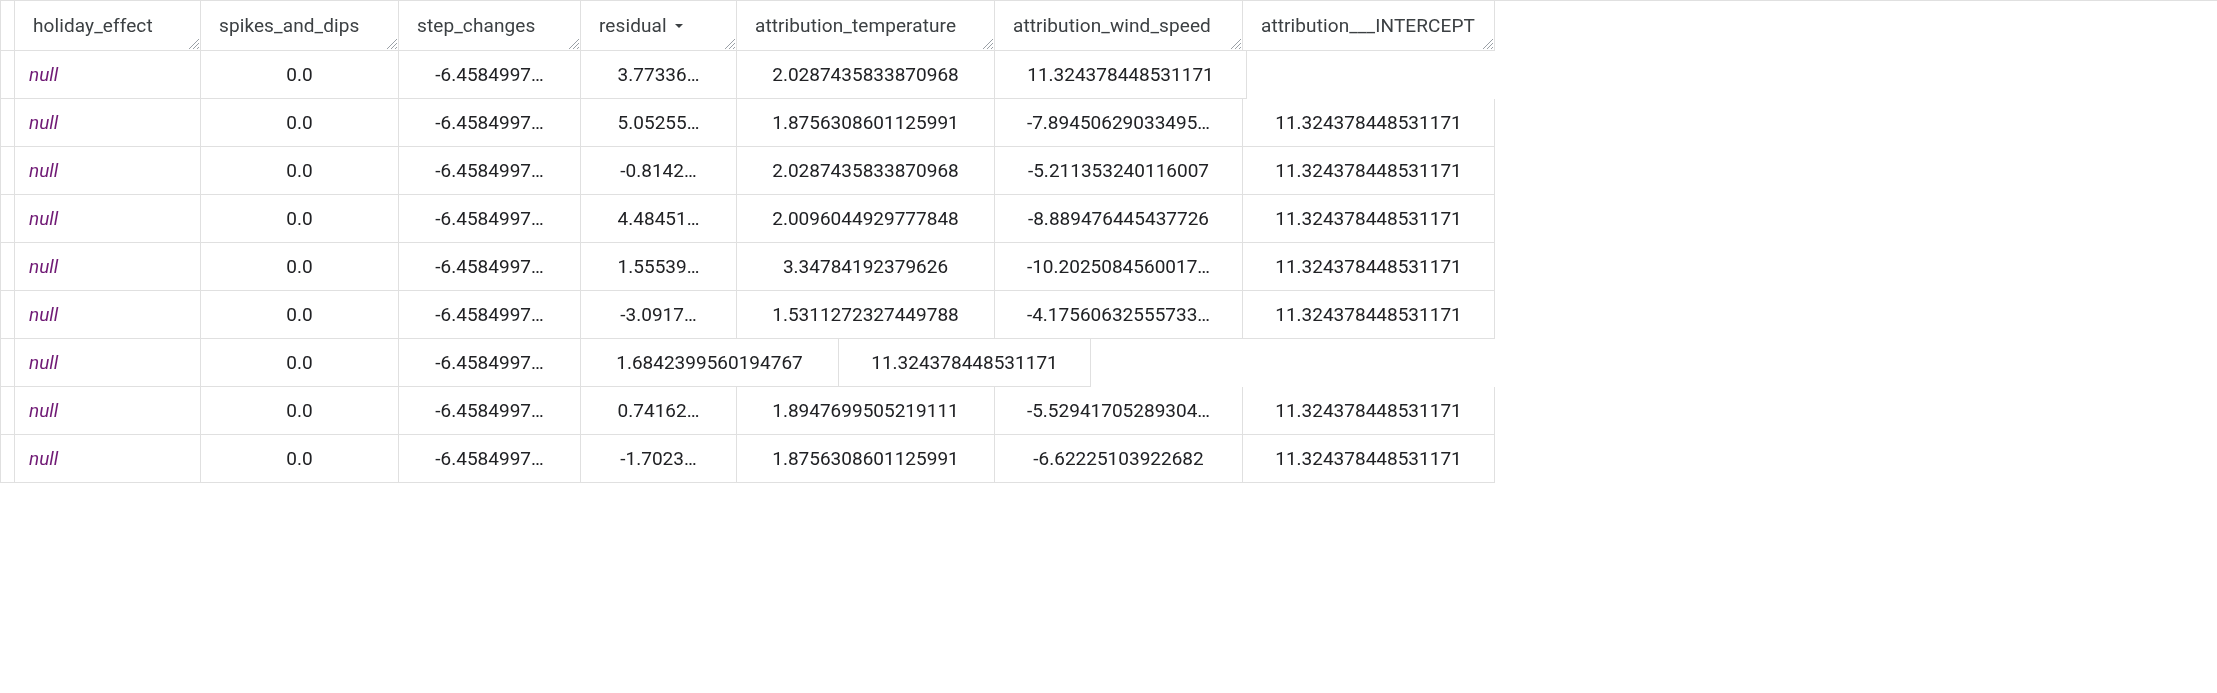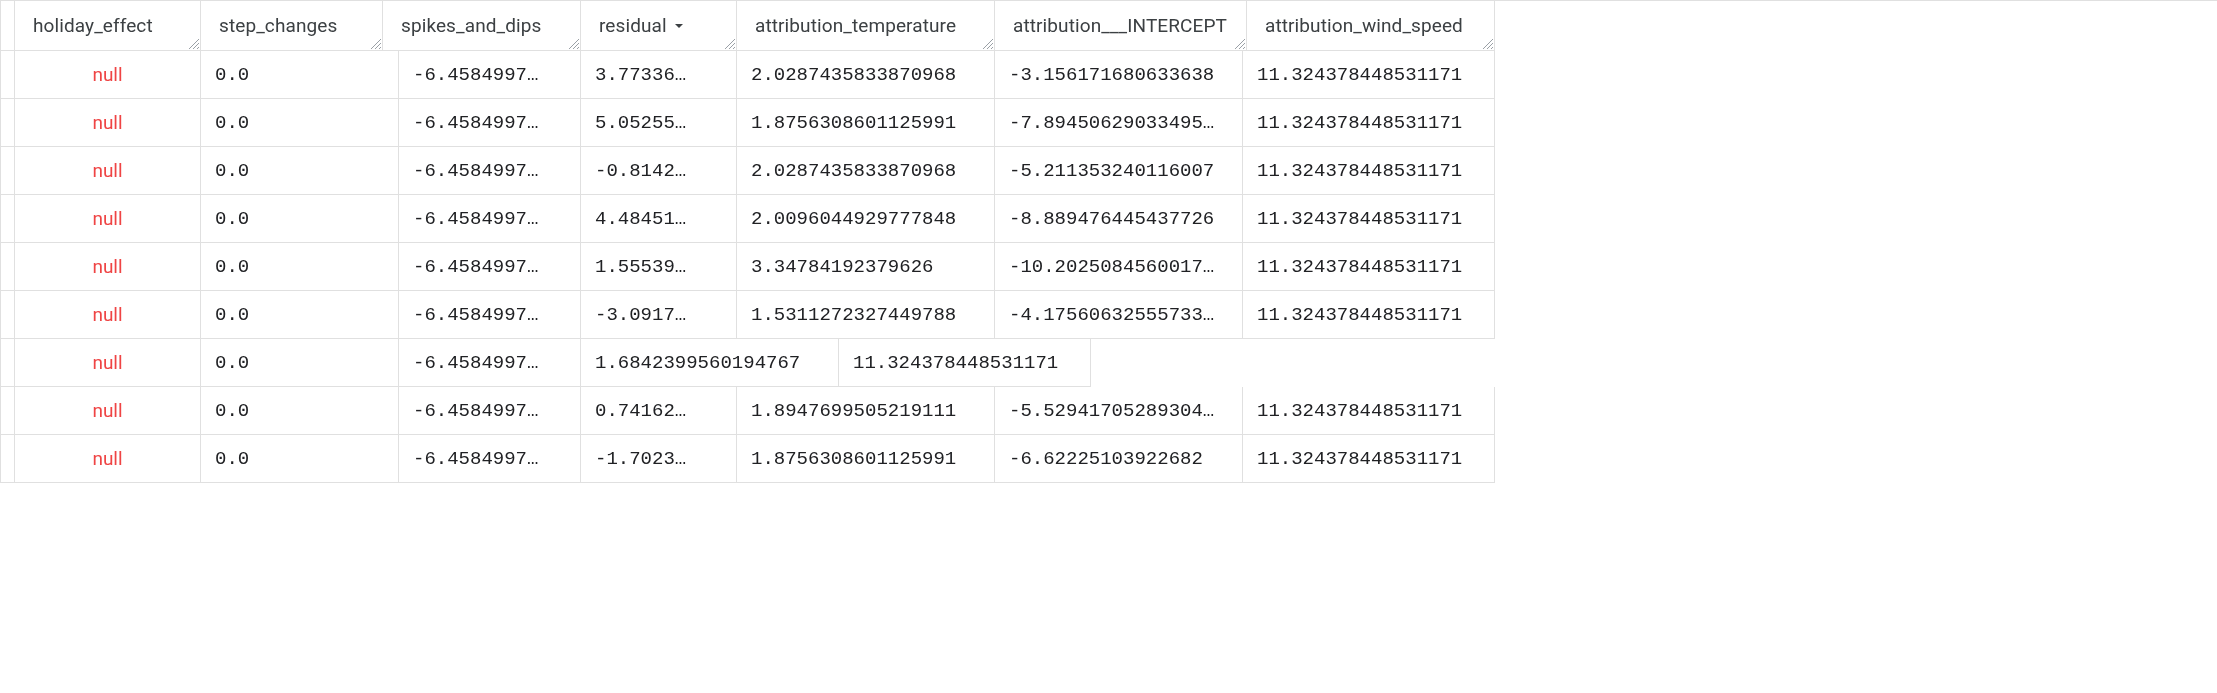--- a/index.html
+++ b/index.html
@@ -48,28 +48,28 @@
   }
   .hdr {
     font-weight: 400;
     color: #3c4043;
     justify-content: flex-start;
     padding-left: 18px;
     padding-right: 16px;
     letter-spacing: 0.1px;
   }
   .num {
-    justify-content: flex-start;
+    justify-content: center;
     font-variant-numeric: tabular-nums;
     color: #202124;
-    font-family: Liberation Mono, monospace;
   }
   .null {
-    color: #ef4444;
-    justify-content: center;
+    color: #701a75;
+    font-style: italic;
+    justify-content: flex-start;
   }
   .resize-handle {
     position: absolute;
     right: 0;
     bottom: 0;
     width: 14px;
     height: 14px;
     pointer-events: auto;
     cursor: col-resize;
   }
@@ -99,31 +99,31 @@
 
     <div class="cell hdr c0">
       <span>holiday_effect</span>
       <span class="resize-handle">
         <svg width="14" height="14" viewBox="0 0 14 14">
             <path d="M3 13 L13 3 M7 13 L13 7 M11 13 L13 11" stroke="#9aa0a6" stroke-width="1" fill="none"></path>
           </svg>
       </span>
     </div>
 
+    <div class="cell hdr c1">
+      <span>spikes_and_dips</span>
+      <span class="resize-handle">
+        <svg width="14" height="14" viewBox="0 0 14 14">
+            <path d="M3 13 L13 3 M7 13 L13 7 M11 13 L13 11" stroke="#9aa0a6" stroke-width="1" fill="none"></path>
+          </svg>
+      </span>
+    </div>
+
     <div class="cell hdr c2">
       <span>step_changes</span>
-      <span class="resize-handle">
-        <svg width="14" height="14" viewBox="0 0 14 14">
-            <path d="M3 13 L13 3 M7 13 L13 7 M11 13 L13 11" stroke="#9aa0a6" stroke-width="1" fill="none"></path>
-          </svg>
-      </span>
-    </div>
-
-    <div class="cell hdr c1">
-      <span>spikes_and_dips</span>
       <span class="resize-handle">
         <svg width="14" height="14" viewBox="0 0 14 14">
             <path d="M3 13 L13 3 M7 13 L13 7 M11 13 L13 11" stroke="#9aa0a6" stroke-width="1" fill="none"></path>
           </svg>
       </span>
     </div>
 
     <div class="cell hdr c3">
       <span>residual</span>
       <span class="sort-arrow">
@@ -140,60 +140,57 @@
 
     <div class="cell hdr c4">
       <span>attribution_temperature</span>
       <span class="resize-handle">
         <svg width="14" height="14" viewBox="0 0 14 14">
             <path d="M3 13 L13 3 M7 13 L13 7 M11 13 L13 11" stroke="#9aa0a6" stroke-width="1" fill="none"></path>
           </svg>
       </span>
     </div>
 
+    <div class="cell hdr c5">
+      <span>attribution_wind_speed</span>
+      <span class="resize-handle">
+        <svg width="14" height="14" viewBox="0 0 14 14">
+            <path d="M3 13 L13 3 M7 13 L13 7 M11 13 L13 11" stroke="#9aa0a6" stroke-width="1" fill="none"></path>
+          </svg>
+      </span>
+    </div>
+
     <div class="cell hdr c6">
       <span>attribution___INTERCEPT</span>
       <span class="resize-handle">
         <svg width="14" height="14" viewBox="0 0 14 14">
             <path d="M3 13 L13 3 M7 13 L13 7 M11 13 L13 11" stroke="#9aa0a6" stroke-width="1" fill="none"></path>
           </svg>
       </span>
     </div>
-
-    <div class="cell hdr c5">
-      <span>attribution_wind_speed</span>
-      <span class="resize-handle">
-        <svg width="14" height="14" viewBox="0 0 14 14">
-            <path d="M3 13 L13 3 M7 13 L13 7 M11 13 L13 11" stroke="#9aa0a6" stroke-width="1" fill="none"></path>
-          </svg>
-      </span>
-    </div>
   </div>
 
   <div id="rows-container">
       <div class="row">
         <div class="left-edge"></div>
         <div class="cell c0 null">
           <span>null</span>
         </div>
         <div class="cell c1 num">
           <span>0.0</span>
         </div>
         <div class="cell c2 num">
           <span>-6.4584997…</span>
         </div>
         <div class="cell c3 num">
           <span>3.77336…</span>
         </div>
         <div class="cell c4 num">
           <span>2.0287435833870968</span>
         </div>
-        <div class="cell c5 num">
-          <span>-3.156171680633638</span>
-        </div>
         <div class="cell c6 num">
           <span>11.324378448531171</span>
         </div>
       </div>
       <div class="row">
         <div class="left-edge"></div>
         <div class="cell c0 null">
           <span>null</span>
         </div>
         <div class="cell c1 num">

